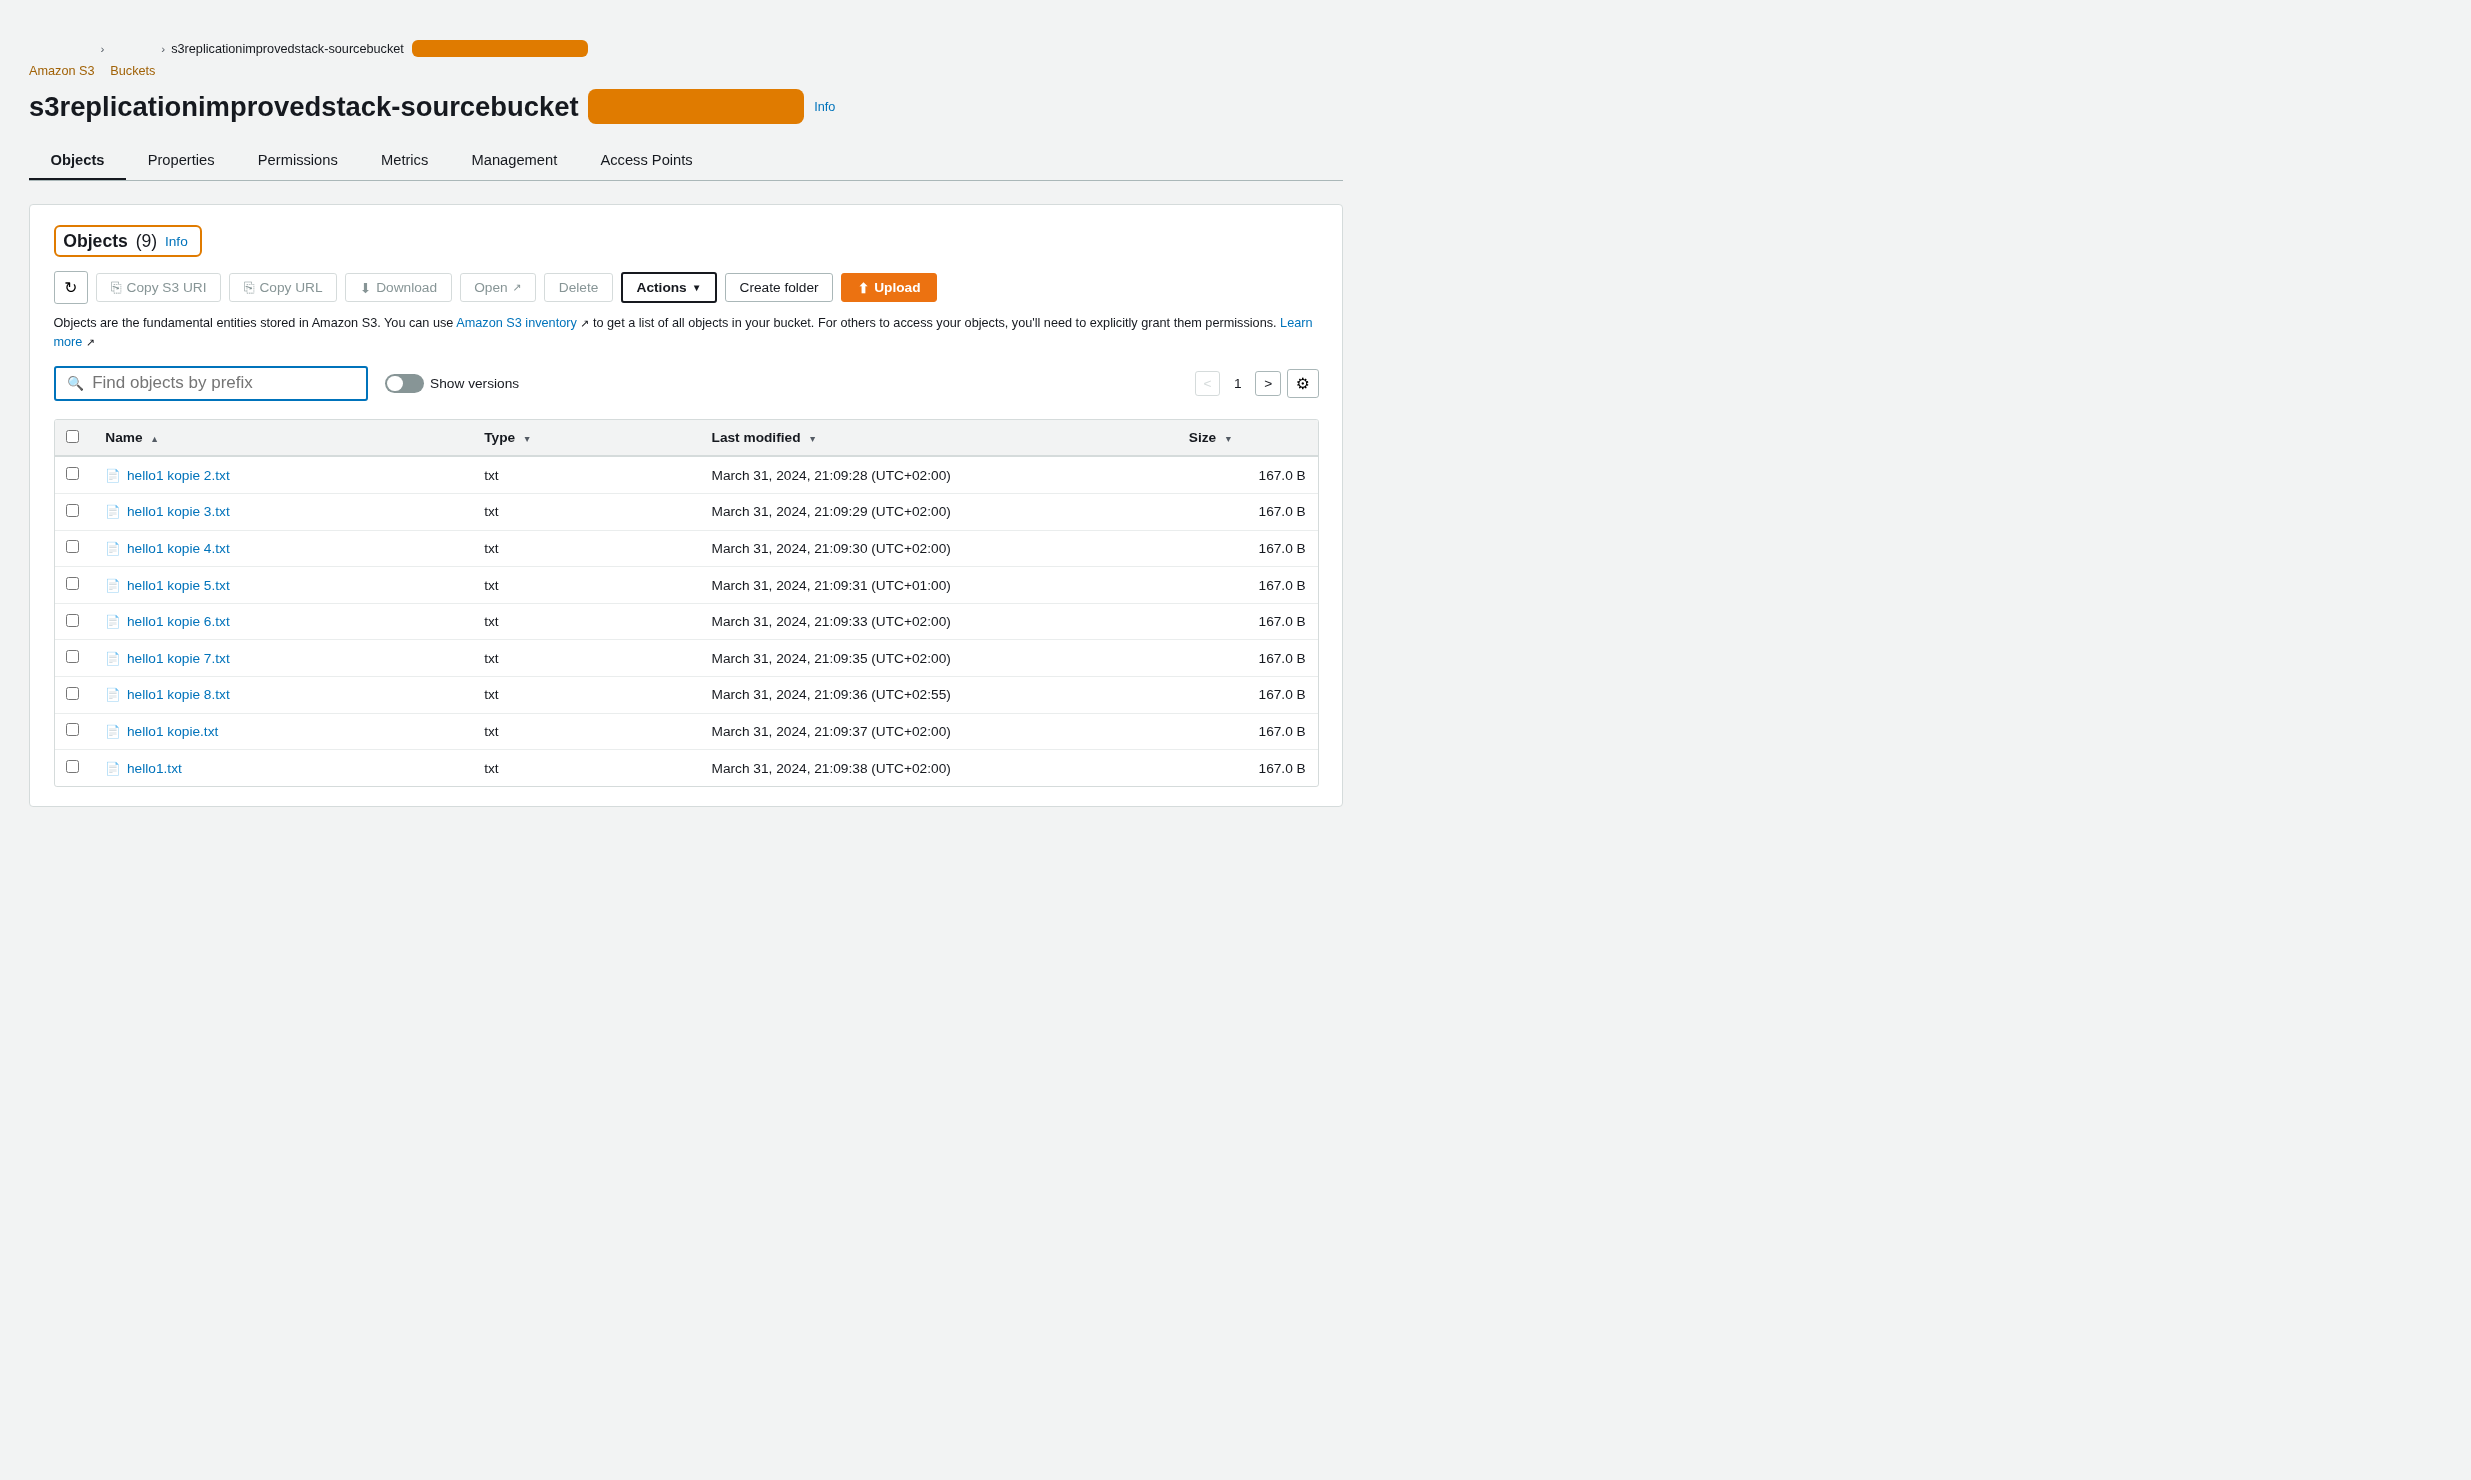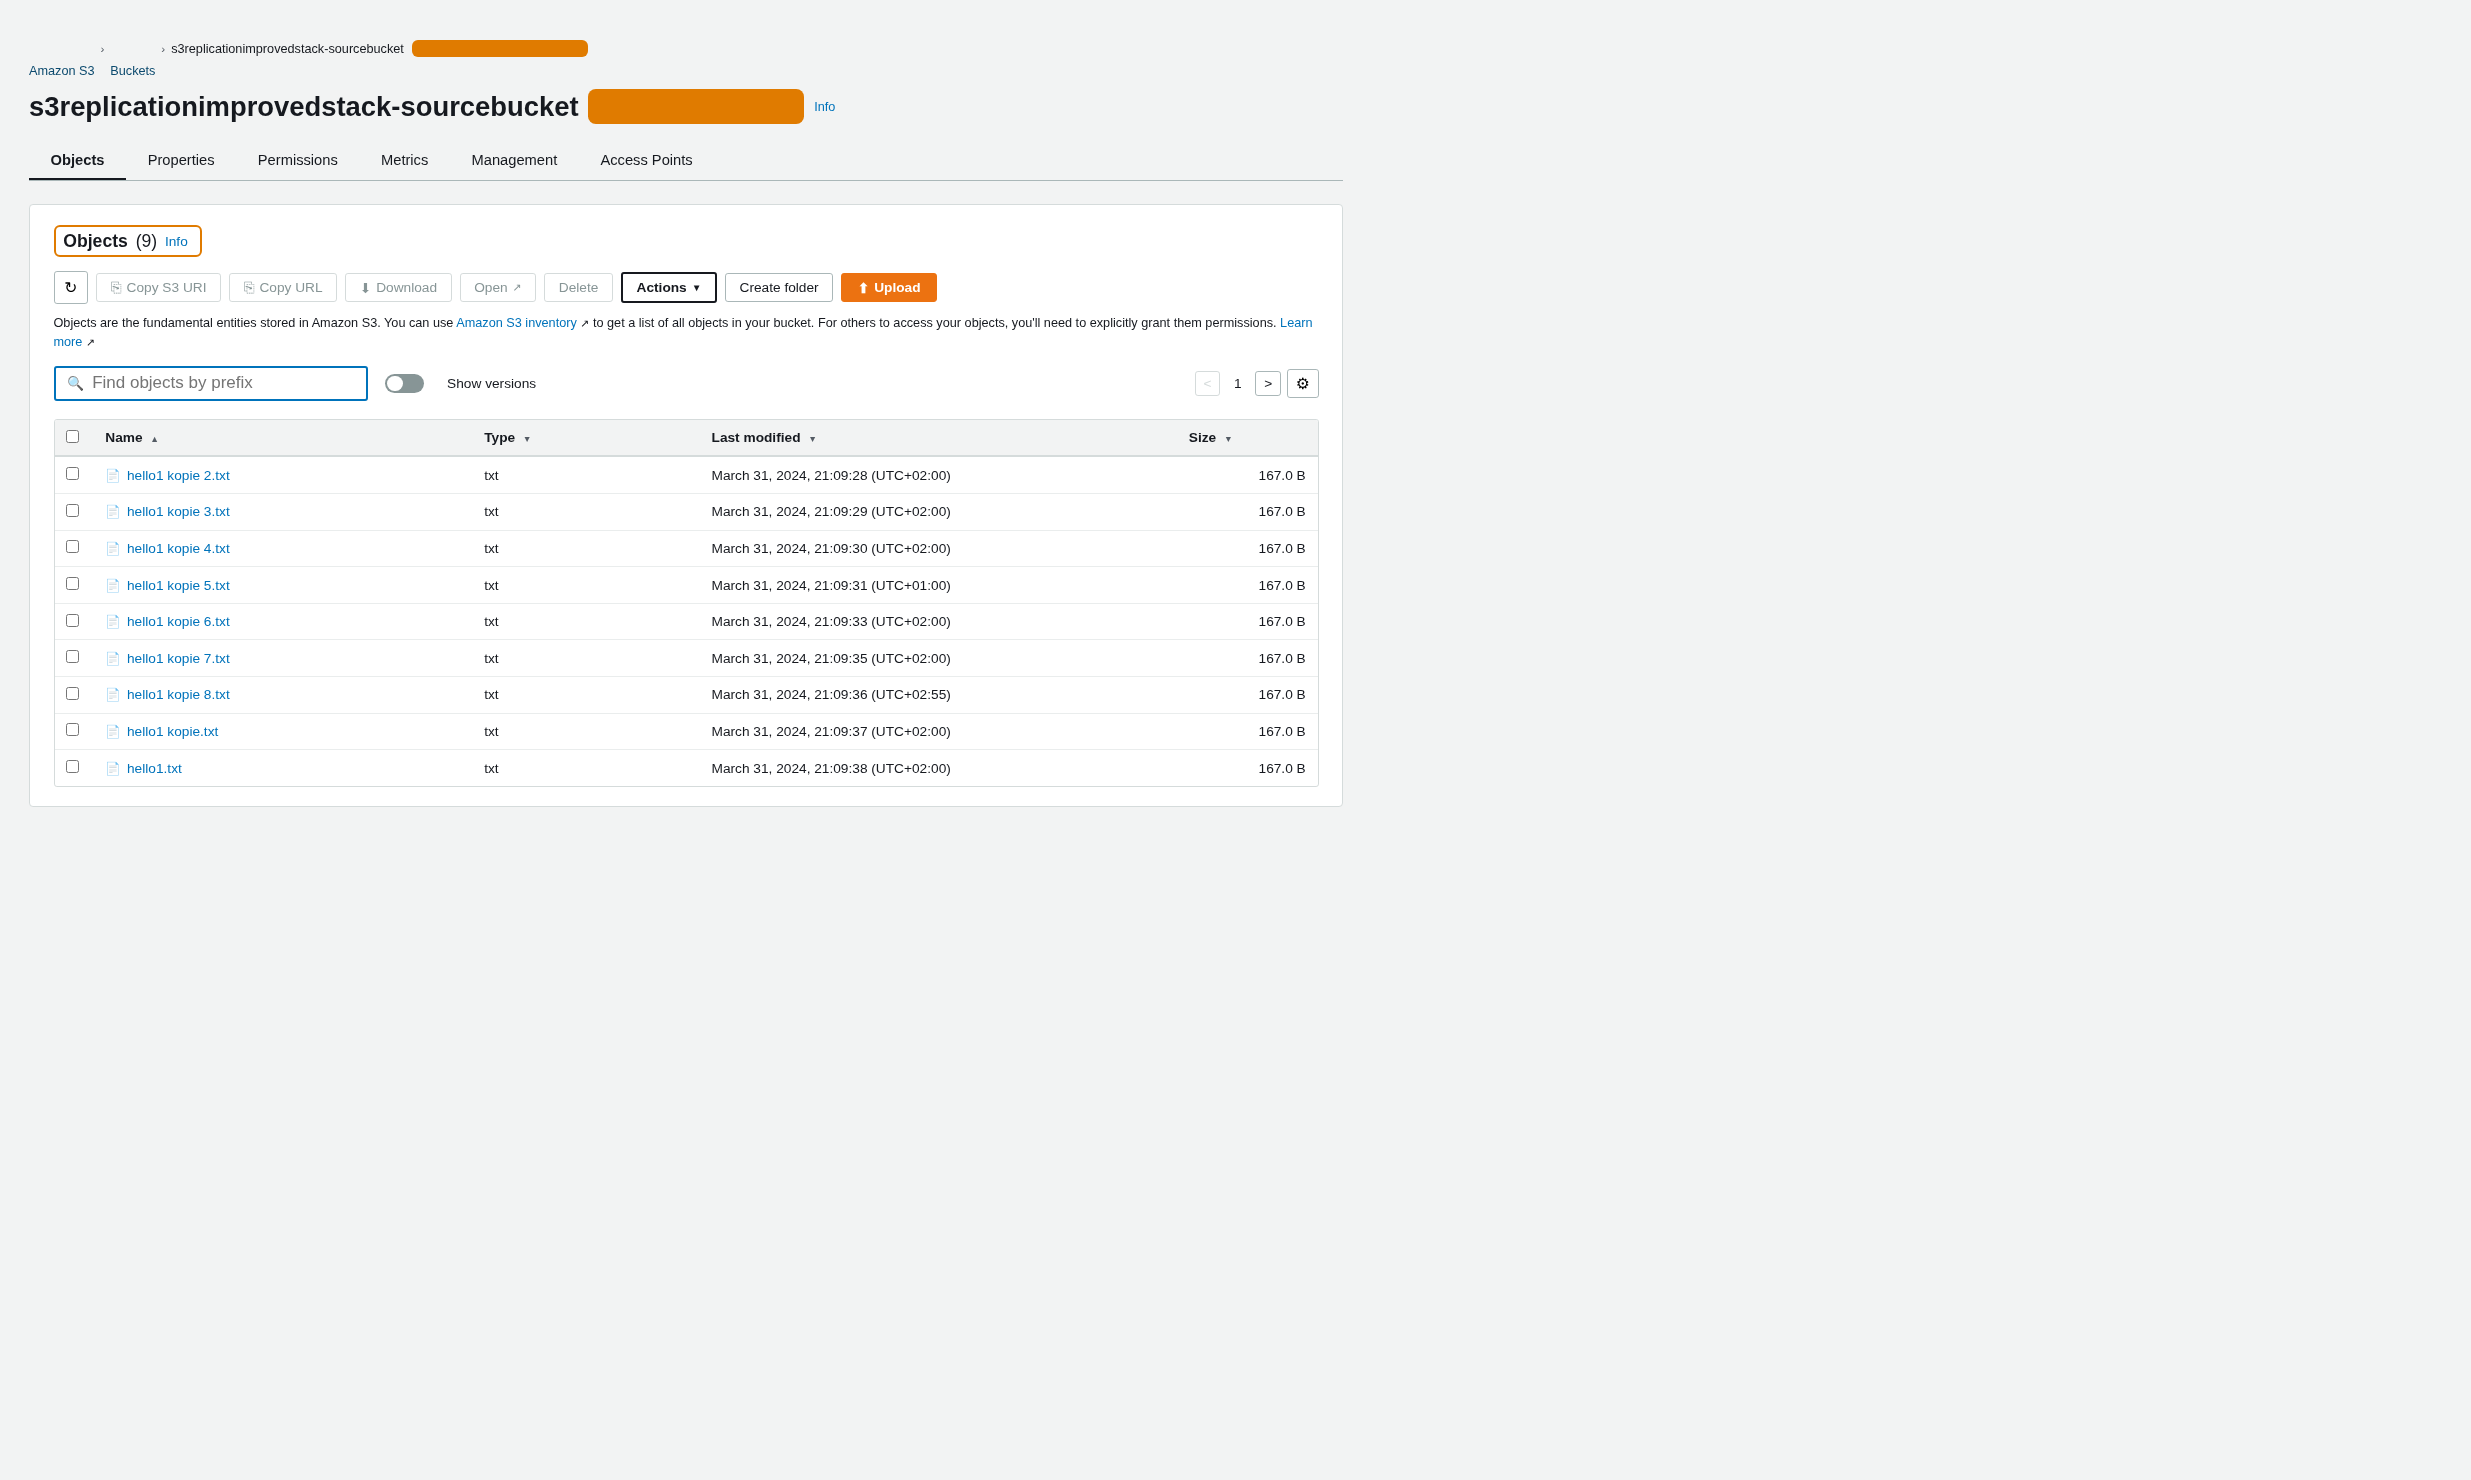--- a/index.html
+++ b/index.html
@@ -15,21 +15,21 @@
     }
     .breadcrumb {
       display: flex;
       align-items: center;
       gap: 5.9px;
       font-size: 12.7px;
       margin-bottom: 11.8px;
       color: #0073bb;
     }
     .breadcrumb a {
-      color: #0c4a6e;
+      color: #a16207;
       text-decoration: none;
       margin-top: 44px;
     }
     .breadcrumb-sep {
       color: #545b64;
       font-size: 11.8px;
     }
     .breadcrumb-current {
       color: #16191f;
       display: flex;
@@ -200,21 +200,21 @@
       width: 100%;
       background: transparent;
     }
     .search-icon-svg {
       color: #879596;
       font-size: 13.7px;
     }
     .show-versions {
       display: flex;
       align-items: center;
-      gap: 23px;
+      gap: 6px;
       font-size: 13.7px;
     }
     .toggle {
       width: 39px;
       height: 19.6px;
       background: #879596;
       border-radius: 9.8px;
       position: relative;
       cursor: pointer;
     }

